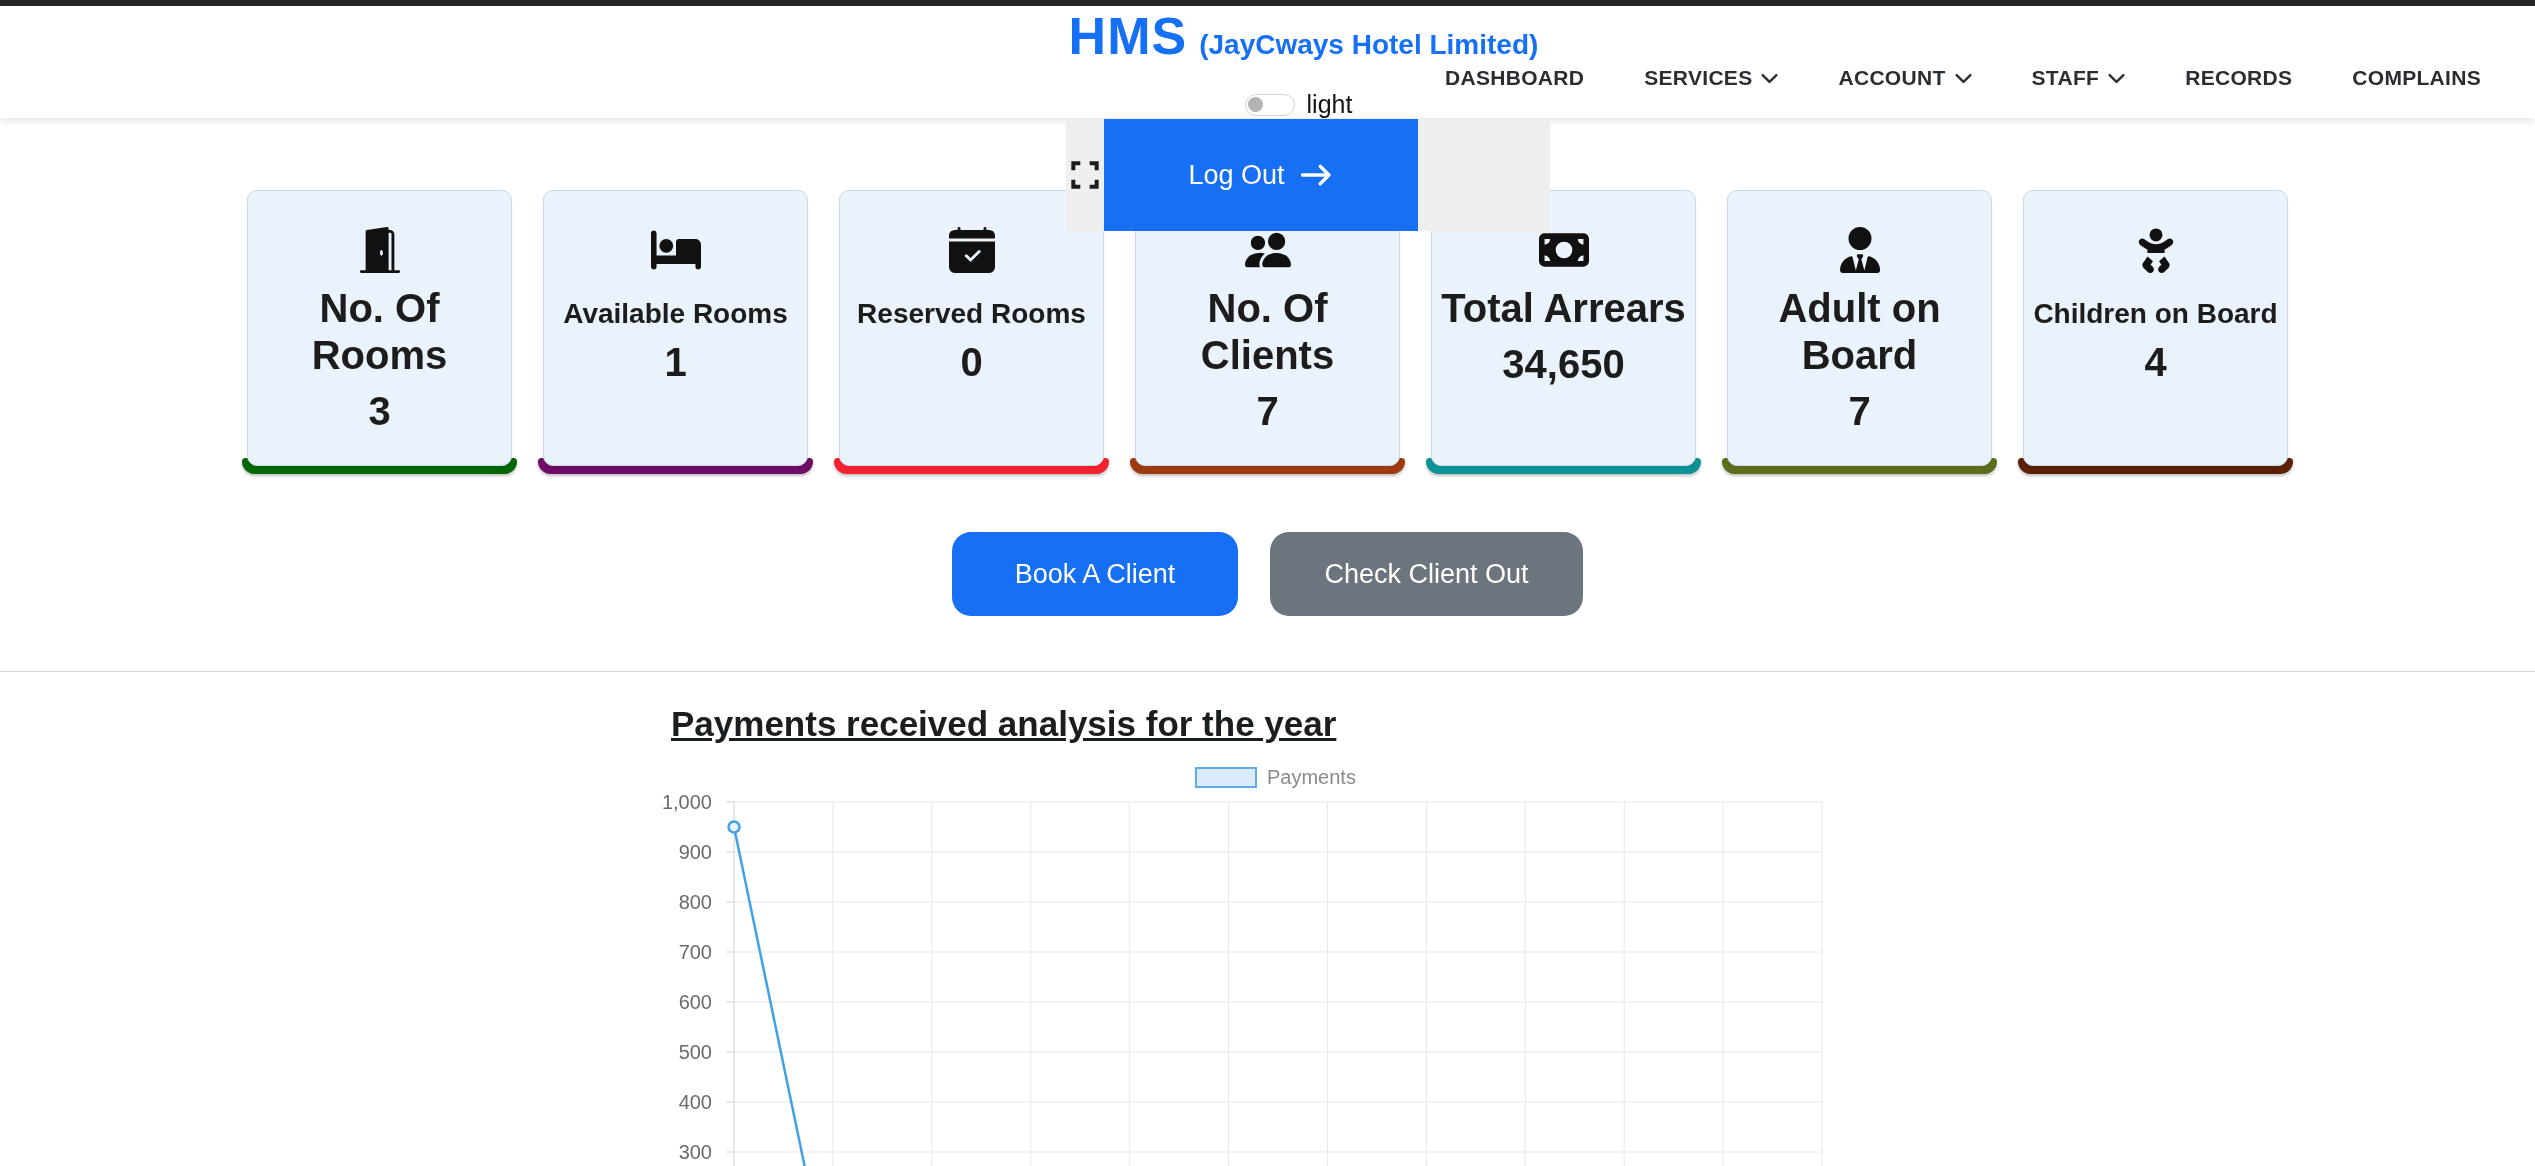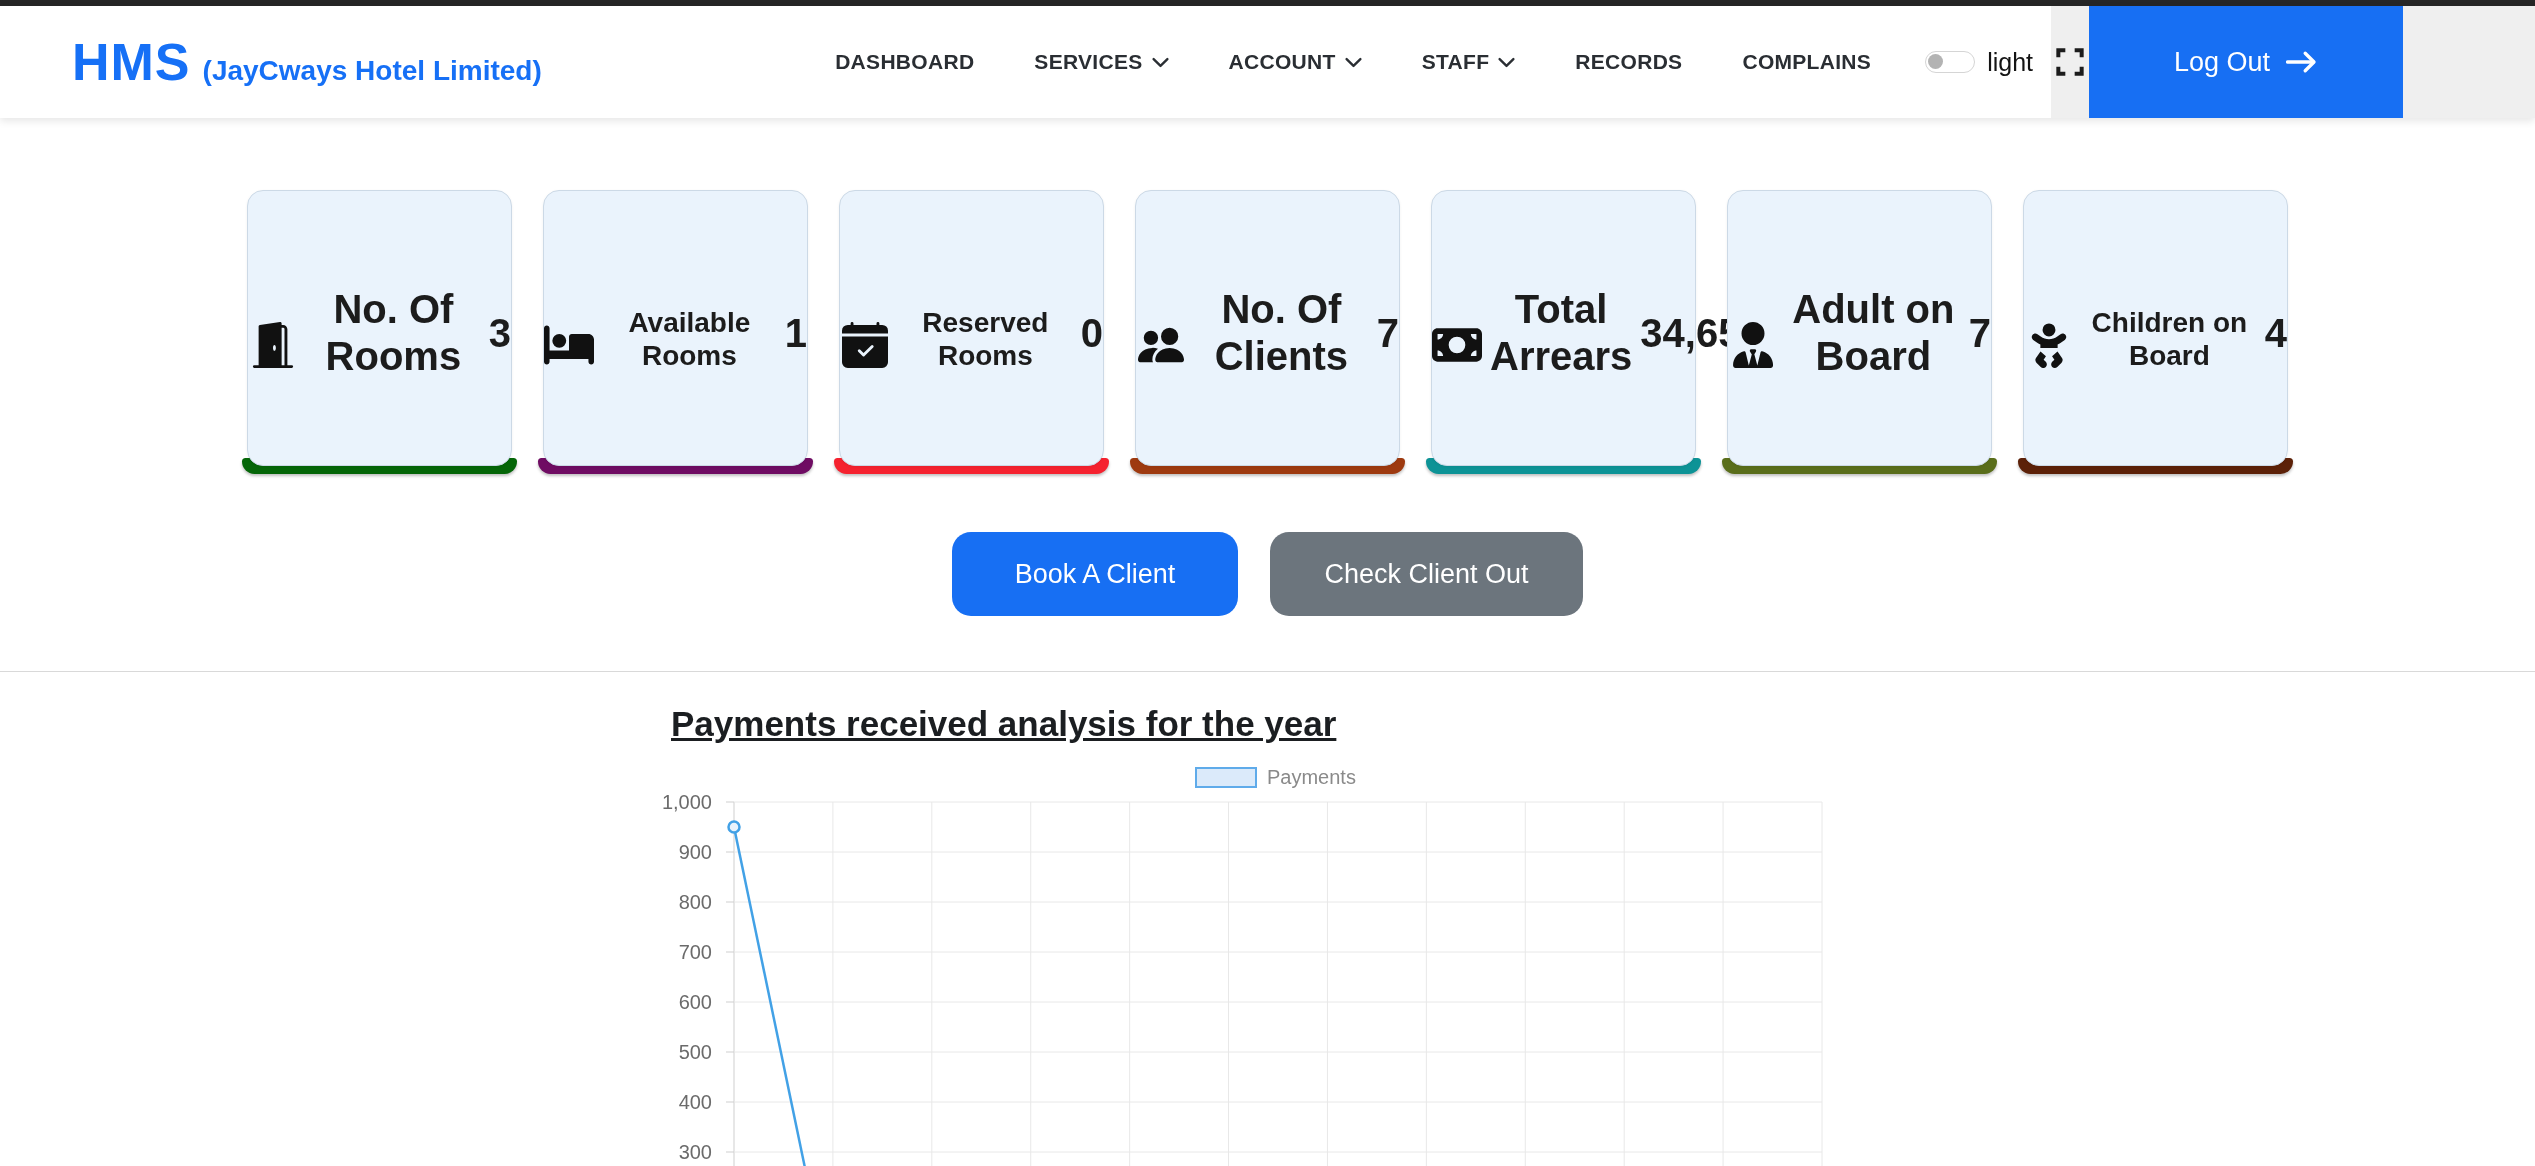--- a/index.html
+++ b/index.html
@@ -1,20 +1,20 @@
 <!DOCTYPE html>
 <html><head>
 <meta charset="utf-8">
 <style>
   html,body{margin:0;padding:0;background:#fff;width:2535px;height:1166px;overflow:hidden;
     font-family:"Liberation Sans","DejaVu Sans",sans-serif;-webkit-font-smoothing:antialiased;}
   .top-strip{height:6px;background:#262626;width:100%;}
   
   .navbar{height:112px;background:#fff;display:flex;align-items:center;padding-left:72px;
-    box-shadow:0 3px 8px rgba(0,0,0,.10);position:relative;z-index:5;}
+    box-shadow:0 3px 8px rgba(0,0,0,.10);position:relative;z-index:5;flex-direction:column;}
   .brand{display:flex;align-items:baseline;cursor:pointer;}
   .brand-main{font-size:52px;font-weight:700;color:#1670f6;letter-spacing:1px;}
   .brand-sub{font-size:28px;font-weight:600;color:#1670f6;margin-left:12px;}
   .menu{margin-left:auto;display:flex;align-items:center;gap:60px;margin-right:54px;}
   .menu-item{display:flex;align-items:center;gap:9px;font-size:21px;font-weight:600;
     color:#2a2e33;letter-spacing:.3px;cursor:pointer;white-space:nowrap;}
   .menu-item svg{display:block;}
   .switch-cluster{display:flex;align-items:center;gap:12px;margin-right:10px;}
   .switch{width:48px;height:20px;border:1px solid #d5d5d5;border-radius:12px;background:#fff;
     position:relative;cursor:pointer;flex:none;}
@@ -23,21 +23,21 @@
   .nav-right{margin-left:8px;height:112px;background:#efefef;display:flex;align-items:center;flex:none;}
   .fs-btn{width:38px;height:112px;display:flex;align-items:center;justify-content:center;cursor:pointer;}
   .logout-btn{width:314px;height:112px;background:#176ff3;color:#fff;border:none;cursor:pointer;
     display:flex;align-items:center;justify-content:center;gap:16px;font-size:27px;
     font-family:inherit;}
   .nav-right-spacer{width:132px;height:112px;}
   
   .cards-row{display:flex;justify-content:center;gap:31px;margin-top:72px;height:293px;}
   .stat-card{position:relative;width:265px;flex:none;}
   .stat-card .card-body{position:absolute;left:0;right:0;top:0;height:274px;background:#eaf3fc;
-    border:1px solid #ccd9e6;border-radius:16px;display:flex;flex-direction:row;align-items:center;
+    border:1px solid #ccd9e6;border-radius:10px;display:flex;flex-direction:column;align-items:center;
     text-align:center;box-shadow:0 1px 3px rgba(0,0,0,.06);z-index:2;}
   .stat-card .card-accent{position:absolute;left:-5px;right:-5px;top:268px;height:16px;
     border-radius:4px 4px 14px 14px;z-index:1;box-shadow:0 2px 3px rgba(0,0,0,.25);}
   .card-icon{margin-top:34px;height:50px;display:flex;align-items:center;justify-content:center;}
   .card-icon svg{fill:#111;}
   .card-label{color:#1c1c1c;line-height:1.18;padding:0 8px;}
   .card-label.lg{font-size:40px;font-weight:600;margin-top:10px;}
   .card-label.sm{font-size:28px;font-weight:600;margin-top:22px;}
   .card-value{font-size:40px;font-weight:600;color:#1c1c1c;margin-top:10px;}
   

